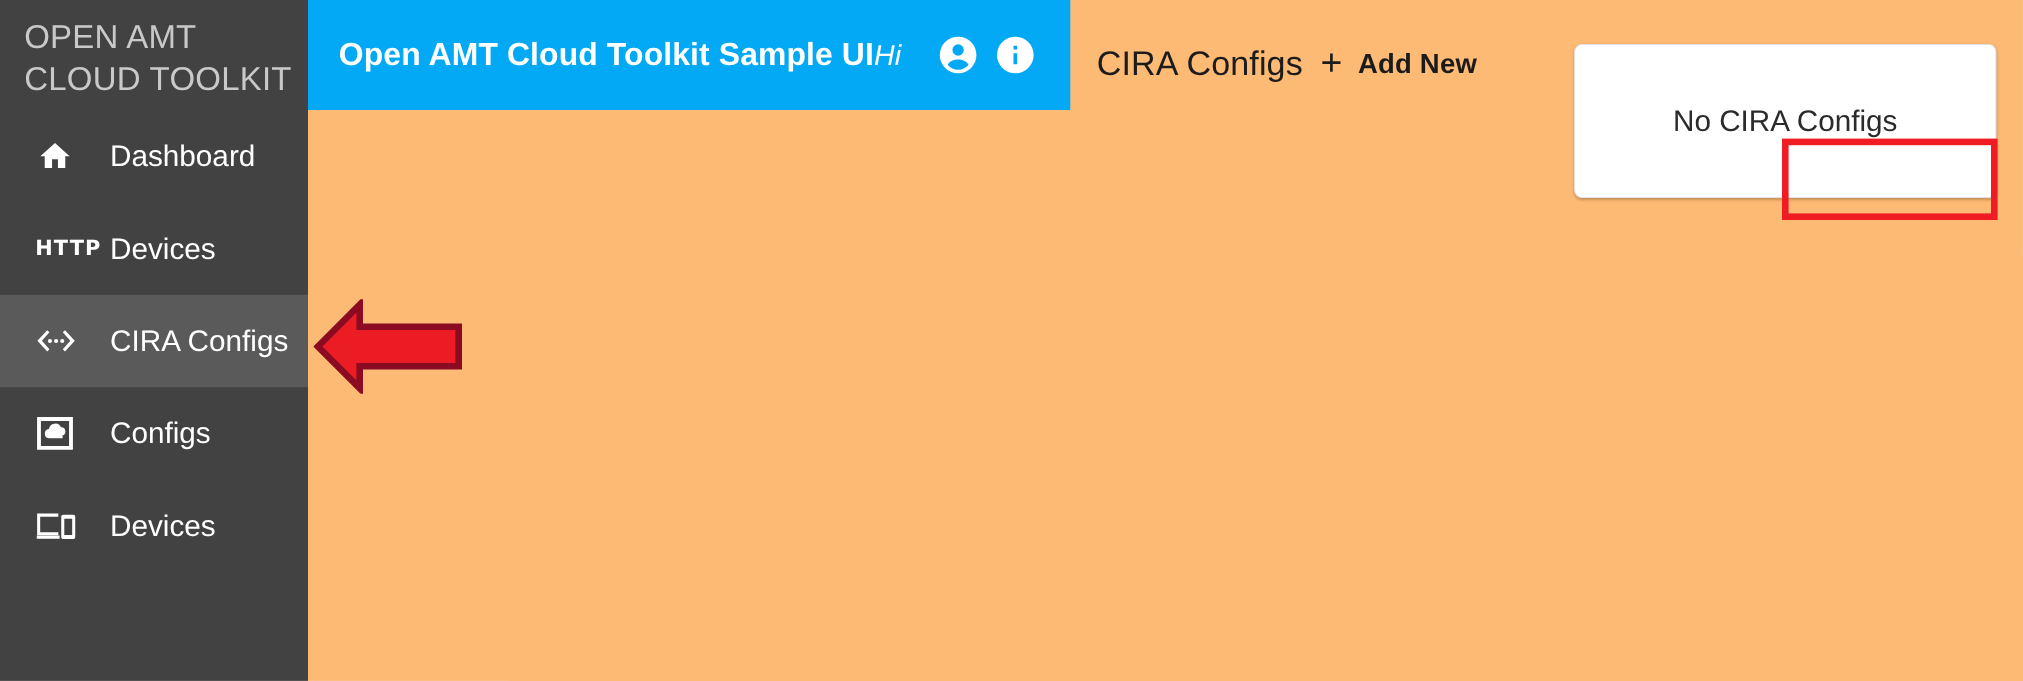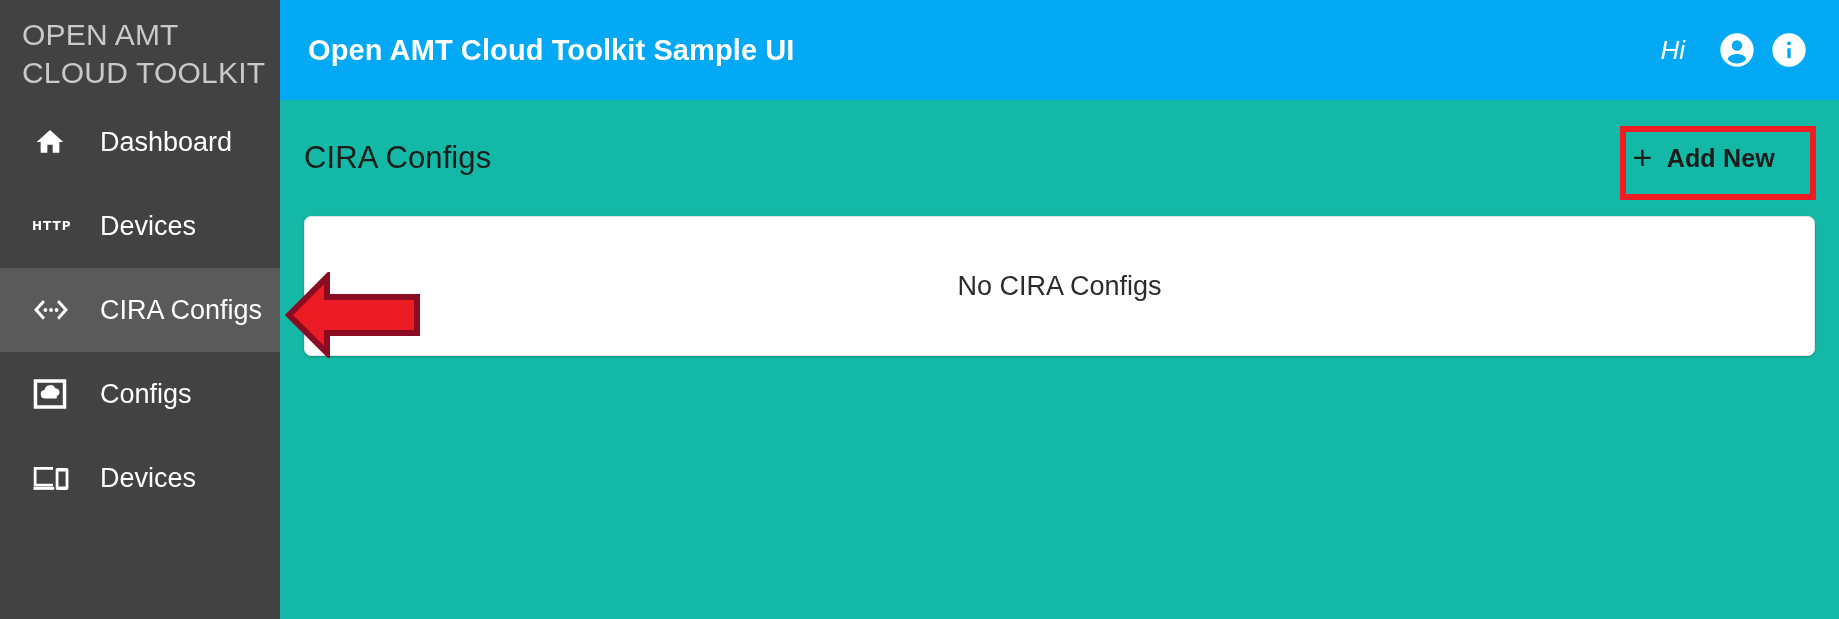--- a/index.html
+++ b/index.html
@@ -65,34 +65,34 @@
     display: flex;
     align-items: center;
     justify-content: flex-start;
     margin-right: 22px;
     color: #fff;
   }
   .nav-icon svg { display: block; fill: #ffffff; }
   .nav-label { white-space: nowrap; }
   .http-glyph {
     font-family: "DejaVu Sans", sans-serif;
-    font-size: 12px;
+    font-size: 19px;
     font-weight: 700;
     letter-spacing: 1px;
     color: #ffffff;
     line-height: 1;
   }
 
   
   #main {
     flex: 1;
     height: 619px;
     display: flex;
-    flex-direction: column;
-    background: #14b8a6;
+    flex-direction: row;
+    background: #fdba74;
     position: relative;
   }
   #topbar {
     height: 100px;
     min-height: 100px;
     background: #03a9f4;
     display: flex;
     align-items: center;
     padding: 0 28px 0 28px;
     color: #ffffff;
@@ -175,20 +175,21 @@
     background: transparent;
     pointer-events: none;
     z-index: 5;
   }
 
   
   #content {
     flex: 1;
     padding: 0 24px;
     position: relative;
+    margin-top: 40px;
   }
   #card {
     background: #ffffff;
     border: 1px solid #e3e3e3;
     border-radius: 7px;
     box-shadow: 0 1px 3px rgba(0,0,0,.13), 0 1px 2px rgba(0,0,0,.10);
     height: 140px;
     display: flex;
     align-items: center;
     justify-content: center;

